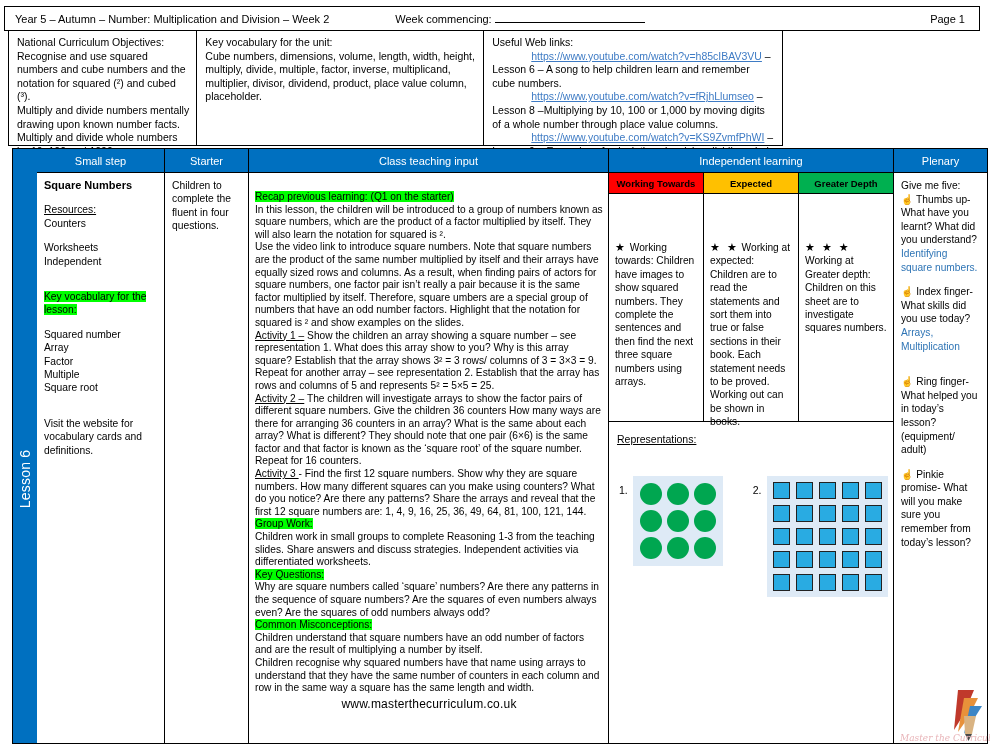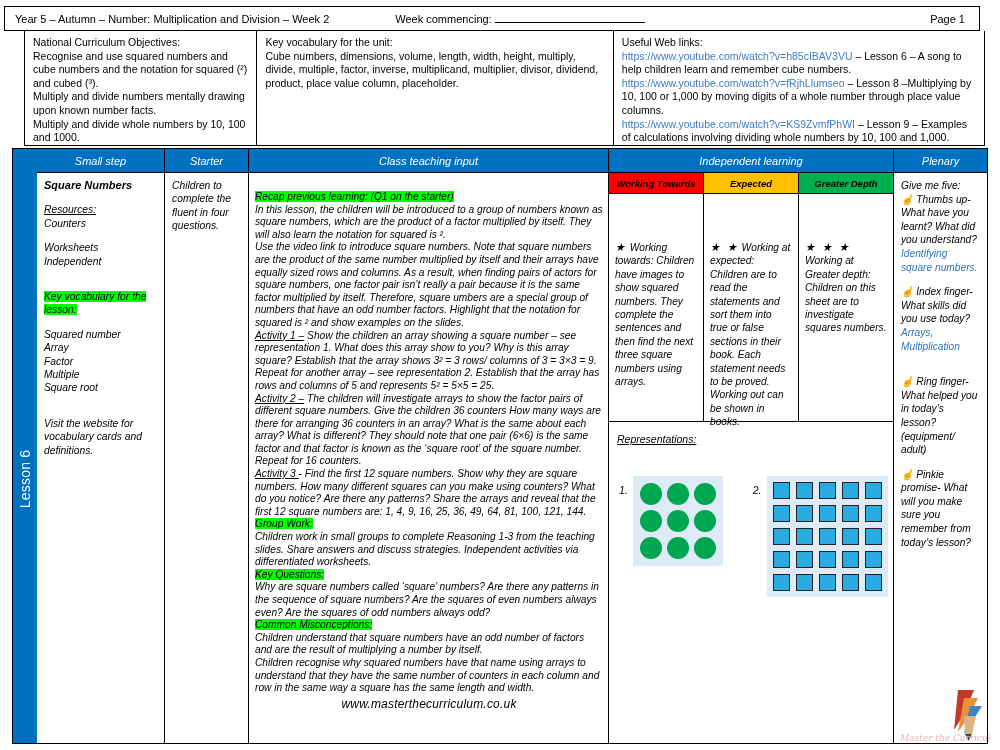--- a/index.html
+++ b/index.html
@@ -19,49 +19,49 @@
     display: flex; align-items: center;
     font-size: 11px; color: #000;
   }
   .titlebar .t-left { padding-left: 10px; }
   .titlebar .t-mid  { padding-left: 66px; }
   .titlebar .t-right{ margin-left: auto; padding-right: 14px; }
   .ul-blank { border-bottom: 1px solid #000; display:inline-block; width: 150px; }
 
   
   .inforow {
-    position: absolute; left: 24px; top: 31px; width: 961px; height: 115px;
+    position: absolute; left: 8px; top: 31px; width: 775px; height: 115px;
     border: 1px solid #000; border-top: none;
     display: flex;
   }
   .infocell { padding: 5px 7px 4px 8px; font-size: 10.5px; line-height: 13.6px; color:#000; }
   .infocell.c1 { width: 236px; border-right: 1px solid #000; }
   .infocell.c2 { width: 362px; border-right: 1px solid #000; }
   .infocell.c3 { width: 376px; }
   .infocell p { margin: 0; }
-  .lnk { color: #3E7BC4; word-break: break-all; }
+  .lnk { color: #3E7BC4; text-decoration: underline; word-break: break-all; margin-left: 39px; }
 
   
   .grid {
     position: absolute; left: 12px; top: 148px; width: 976px; height: 596px;
     border: 1px solid #000;
     display: flex;
   }
   
   .spine {
     width: 24px; background: #0070C0; position: relative; flex: 0 0 24px;
   }
   .spine .lsn {
     position: absolute; left: 50%; top: 322px;
     transform: translateX(-50%) rotate(-90deg);
     transform-origin: center center;
     white-space: nowrap;
     color: #fff; font-size: 14px; letter-spacing: .2px;
   }
-  .colset { display: flex; flex: 1 1 auto; font-style: italic; }
+  .colset { display: flex; flex: 1 1 auto; }
 
   .col { display: flex; flex-direction: column; border-left: 1px solid #000; }
   .col:first-child { border-left: none; }
   .col-small   { flex: 0 0 127px; }
   .col-starter { flex: 0 0 84px; }
   .col-teach   { flex: 0 0 360px; }
   .col-ind     { flex: 0 0 285px; }
   .col-plen    { flex: 1 1 auto; }
 
   .colhead {

